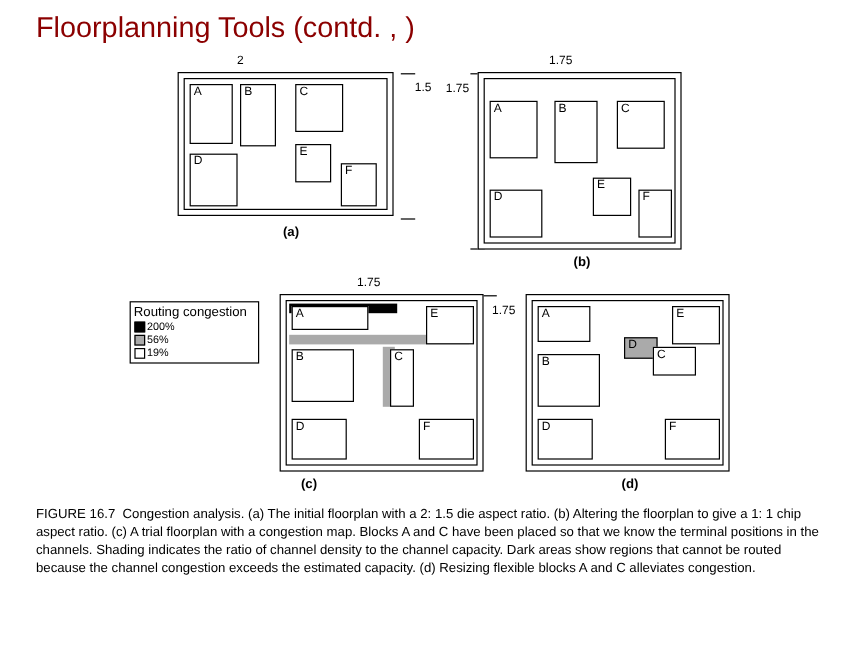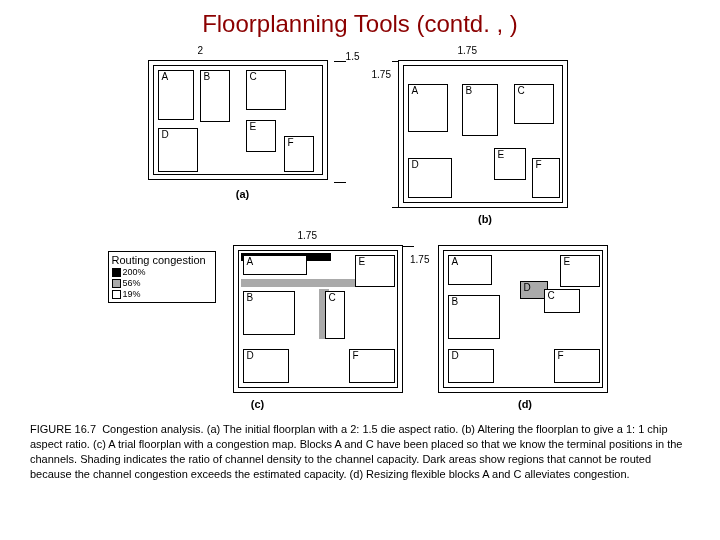--- a/index.html
+++ b/index.html
@@ -4,21 +4,21 @@
 <style>
   body {
     margin: 0;
     padding: 10px 30px;
     font-family: Arial, Helvetica, sans-serif;
     width: 720px;
     box-sizing: border-box;
     background: #fff;
   }
   .title {
-    text-align: center;
+    text-align: left;
     color: #8B0000;
     font-size: 24px;
     font-weight: normal;
     margin: 0 0 10px 0;
   }
   .figs {
     display: flex;
     flex-direction: column;
     gap: 8px;
   }
@@ -92,21 +92,21 @@
 
 <div class="title">Floorplanning Tools (contd. , )</div>
 
 <div class="figs">
 
   <div class="row">
 
     <div class="column" style="position:relative;">
       <div style="position:relative; width:190px; height:135px;">
         <span class="dim" style="left:50px; top:-2px;">2</span>
-        <span class="dim" style="right:-22px; top:4px;">1.5</span>
+        <span class="dim" style="right:-22px; top:21px;">1.5</span>
 
         <div class="arrowbar" style="right:-8px; top:13px; width:12px; height:1px;"></div>
         <div class="arrowbar" style="right:-8px; bottom:0px; width:12px; height:1px;"></div>
         <div class="chip" style="position:absolute; left:0; top:12px; width:180px; height:120px;">
           <div class="pad" style="position:absolute; left:4px; top:4px; right:4px; bottom:4px;">
             <div class="blk" style="left:4px; top:4px; width:36px; height:50px;"><span>A</span></div>
             <div class="blk" style="left:46px; top:4px; width:30px; height:52px;"><span>B</span></div>
             <div class="blk" style="left:92px; top:4px; width:40px; height:40px;"><span>C</span></div>
             <div class="blk" style="left:4px; top:62px; width:40px; height:44px;"><span>D</span></div>
             <div class="blk" style="left:92px; top:54px; width:30px; height:32px;"><span>E</span></div>

